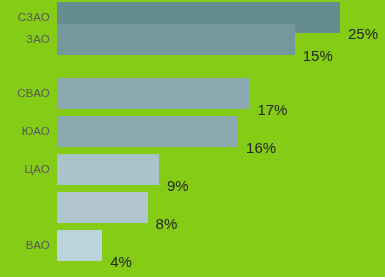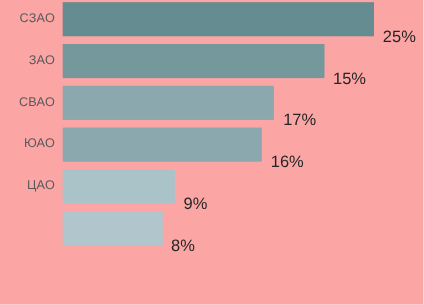--- a/index.html
+++ b/index.html
@@ -47,27 +47,27 @@
     font-size: 15px;
     color: #262626;
     white-space: nowrap;
     font-weight: 400;
     margin-top: 16px;
   }
 </style>
 </head>
 <body>
 
-<div id="chart" style="background: #fca5a5;">
+<div id="chart" style="background: #84cc16;">
     <div class="row" style="top: 2px; height: 31px;">
       <div class="cat-label" style="top: 0px; line-height: 31px; color: rgb(90, 90, 90);">СЗАО</div>
       <div class="bar" style="top: 0px; width: 283px; height: 31px; background: rgb(101, 140, 144);"></div>
       <div class="val-label" style="left: 348px; top: 0px; line-height: 31px; color: rgb(38, 38, 38);">25%</div>
     </div>
-    <div class="row" style="top: 40px; height: 31px; border-radius: 12px;">
+    <div class="row" style="top: 24px; height: 31px; border-radius: 12px;">
       <div class="cat-label" style="top: 0px; line-height: 31px; color: rgb(90, 90, 90);">ЗАО</div>
       <div class="bar" style="top: 0px; width: 237.72px; height: 31px; background: rgb(116, 152, 156);"></div>
       <div class="val-label" style="left: 302.72px; top: 0px; line-height: 31px; color: rgb(38, 38, 38);">15%</div>
     </div>
     <div class="row" style="top: 78px; height: 31px;">
       <div class="cat-label" style="top: 0px; line-height: 31px; color: rgb(90, 90, 90);">СВАО</div>
       <div class="bar" style="top: 0px; width: 192.44px; height: 31px; background: rgb(138, 168, 173);"></div>
       <div class="val-label" style="left: 257.44px; top: 0px; line-height: 31px; color: rgb(38, 38, 38);">17%</div>
     </div>
     <div class="row" style="top: 116px; height: 31px; padding-left: 16px;">
@@ -77,13 +77,18 @@
     </div>
     <div class="row" style="top: 154px; height: 31px;">
       <div class="cat-label" style="top: 0px; line-height: 31px; color: rgb(90, 90, 90);">ЦАО</div>
       <div class="bar" style="top: 0px; width: 101.88px; height: 31px; background: rgb(170, 195, 201);"></div>
       <div class="val-label" style="left: 166.88px; top: 0px; line-height: 31px; color: rgb(38, 38, 38);">9%</div>
     </div>
     <div class="row" style="top: 192px; height: 31px;">
       <div class="bar" style="top: 0px; width: 90.56px; height: 31px; background: rgb(176, 198, 204);"></div>
       <div class="val-label" style="left: 155.56px; top: 0px; line-height: 31px; color: rgb(38, 38, 38);">8%</div>
     </div>
+    <div class="row" style="top: 230px; height: 31px;">
+      <div class="cat-label" style="top: 0px; line-height: 31px; color: rgb(90, 90, 90);">ВАО</div>
+      <div class="bar" style="top: 0px; width: 45.28px; height: 31px; background: rgb(189, 211, 218);"></div>
+      <div class="val-label" style="left: 110.28px; top: 0px; line-height: 31px; color: rgb(38, 38, 38);">4%</div>
+    </div>
   </div>
 
 </body></html>

